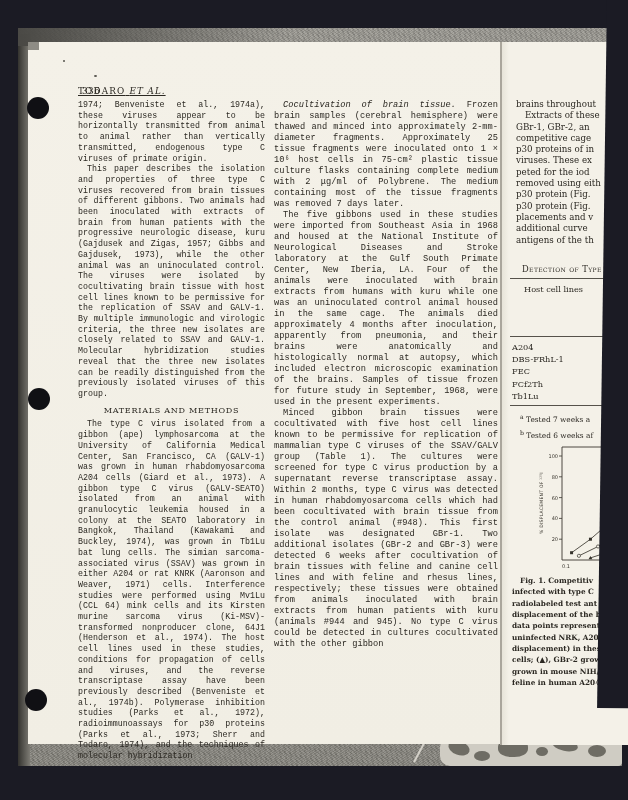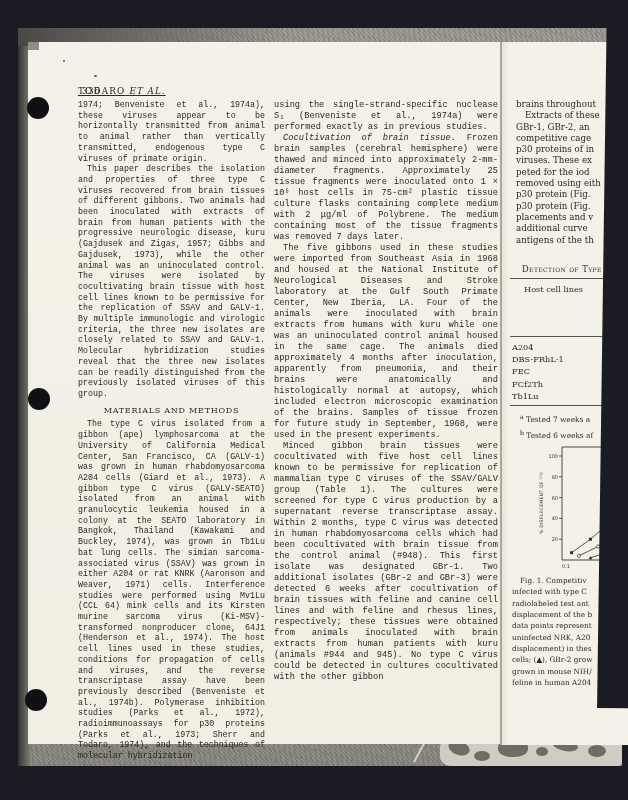--- a/index.html
+++ b/index.html
@@ -58,21 +58,21 @@
   .rp-line.ind{padding-left:9px;}
   .rp-table{position:absolute;top:222px;left:8px;width:126px;font-size:8.2px;}
   .rp-t-title{font-variant:small-caps;letter-spacing:.4px;padding-left:12px;font-size:8.4px;}
   .rp-rule{border-top:1px solid #55524a;margin-top:4px;}
   .rp-colhead{padding-left:14px;margin-top:5px;}
   .rp-rule-2{margin-top:42px;}
   .rp-rows{margin-top:4px;padding-left:2px;line-height:12.2px;}
   .rp-rule-3{margin-top:3px;}
   .rp-foot{margin-top:5px;font-size:7.4px;line-height:12.6px;padding-left:10px;white-space:nowrap;}
   .rp-figure{position:absolute;top:398px;left:33px;width:95px;height:140px;}
-  .rp-caption{position:absolute;top:533px;left:10px;font-size:7.3px;line-height:11.35px;white-space:nowrap;}
+  .rp-caption{position:absolute;top:533px;left:10px;font-size:7.3px;line-height:11.35px;white-space:nowrap;font-weight:bold;}
   .rp-caption .cap-line:first-child{padding-left:8px;}
   svg text{font-family:"DejaVu Sans",sans-serif;fill:#3a372f;}
 </style>
 </head>
 <body>
 
 <div class="scan-backing"></div>
 <div class="scan-left-shade"></div>
 <div class="scan-top-shade"></div>
 <div class="blob-patch">
@@ -94,21 +94,20 @@
     <span class="running-head"><span>TODARO</span>&nbsp;<i>ET AL.</i></span>
   </div>
   <div class="columns">
     <div class="col-1">
       <p>1974; Benveniste et al., 1974a), these viruses appear to be horizontally transmitted from animal to animal rather than vertically transmitted, endogenous type C viruses of primate origin.</p>
       <p class="indent">This paper describes the isolation and properties of three type C viruses recovered from brain tissues of different gibbons. Two animals had been inoculated with extracts of brain from human patients with the progressive neurologic disease, kuru (Gajdusek and Zigas, 1957; Gibbs and Gajdusek, 1973), while the other animal was an uninoculated control. The viruses were isolated by cocultivating brain tissue with host cell lines known to be permissive for the replication of SSAV and GALV-1. By multiple immunologic and virologic criteria, the three new isolates are closely related to SSAV and GALV-1. Molecular hybridization studies reveal that the three new isolates can be readily distinguished from the previously isolated viruses of this group.</p>
       <div class="sec-heading">MATERIALS AND METHODS</div>
       <p class="indent">The type C virus isolated from a gibbon (ape) lymphosarcoma at the University of California Medical Center, San Francisco, CA (GALV-1) was grown in human rhabdomyosarcoma A204 cells (Giard et al., 1973). A gibbon type C virus (GALV-SEATO) isolated from an animal with granulocytic leukemia housed in a colony at the SEATO laboratory in Bangkok, Thailand (Kawakami and Buckley, 1974), was grown in Tb1Lu bat lung cells. The simian sarcoma-associated virus (SSAV) was grown in either A204 or rat KNRK (Aaronson and Weaver, 1971) cells. Interference studies were performed using Mv1Lu (CCL 64) mink cells and its Kirsten murine sarcoma virus (Ki-MSV)-transformed nonproducer clone, 64J1 (Henderson et al., 1974). The host cell lines used in these studies, conditions for propagation of cells and viruses, and the reverse transcriptase assay have been previously described (Benveniste et al., 1974b). Polymerase inhibition studies (Parks et al., 1972), radioimmunoassays for p30 proteins (Parks et al., 1973; Sherr and Todaro, 1974), and the techniques of molecular hybridization</p>
     </div>
     <div class="col-2">
-      <p>using the single-strand-specific nuclease S₁ (Benveniste et al., 1974a) were performed exactly as in previous studies.</p>
       <p class="indent"><i>Cocultivation of brain tissue.</i><span> Frozen brain samples (cerebral hemisphere) were thawed and minced into approximately 2-mm-diameter fragments. Approximately 25 tissue fragments were inoculated onto 1 × 10⁶ host cells in 75-cm² plastic tissue culture flasks containing complete medium with 2 μg/ml of Polybrene. The medium containing most of the tissue fragments was removed 7 days later.</span></p>
       <p class="indent">The five gibbons used in these studies were imported from Southeast Asia in 1968 and housed at the National Institute of Neurological Diseases and Stroke laboratory at the Gulf South Primate Center, New Iberia, LA. Four of the animals were inoculated with brain extracts from humans with kuru while one was an uninoculated control animal housed in the same cage. The animals died approximately 4 months after inoculation, apparently from pneumonia, and their brains were anatomically and histologically normal at autopsy, which included electron microscopic examination of the brains. Samples of tissue frozen for future study in September, 1968, were used in the present experiments.</p>
       <p class="indent">Minced gibbon brain tissues were cocultivated with five host cell lines known to be permissive for replication of mammalian type C viruses of the SSAV/GALV group (Table 1). The cultures were screened for type C virus production by a supernatant reverse transcriptase assay. Within 2 months, type C virus was detected in human rhabdomyosarcoma cells which had been cocultivated with brain tissue from the control animal (#948). This first isolate was designated GBr-1. Two additional isolates (GBr-2 and GBr-3) were detected 6 weeks after cocultivation of brain tissues with feline and canine cell lines and with feline and rhesus lines, respectively; these tissues were obtained from animals inoculated with brain extracts from human patients with kuru (animals #944 and 945). No type C virus could be detected in cultures cocultivated with the other gibbon</p>
     </div>
   </div>
 </div>
 
 <div class="page-right">
   <div class="rp-text">
     <div class="rp-line">brains throughout</div>

